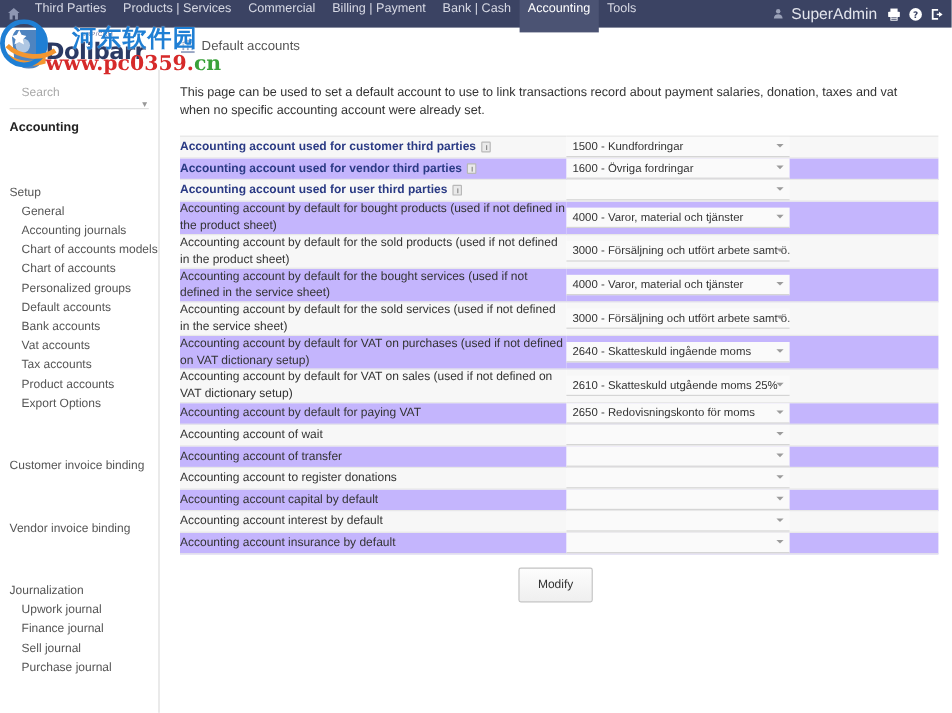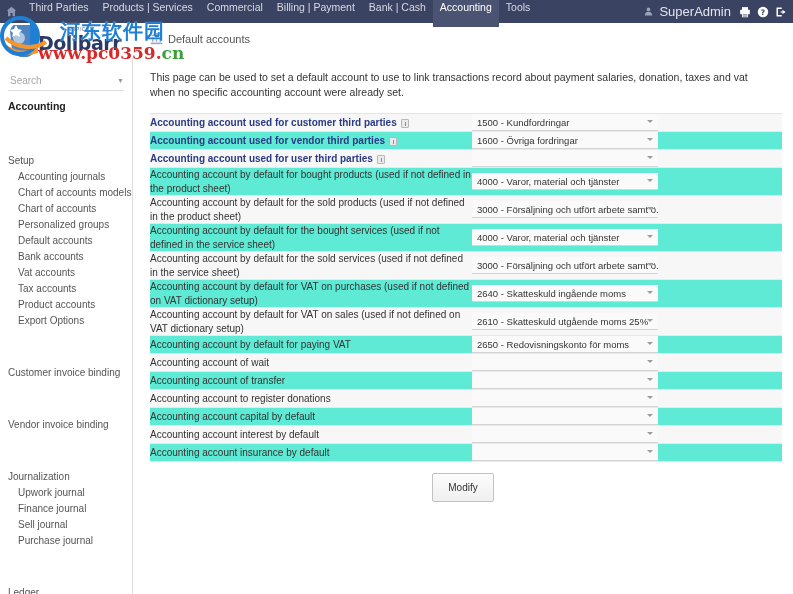--- a/index.html
+++ b/index.html
@@ -108,21 +108,21 @@
     width: 133px; height: 536px;
     background: #ffffff;
     border-right: 1px solid #dddddd;
     z-index: 15;
     overflow: hidden;
   }
   #search-row {
     margin: 13px 8px 0 8px;
     height: 20px;
     border-bottom: 1px solid #e0e0e0;
-    display: flex; align-items: center;
+    display: flex; align-items: center; flex-direction: column;
   }
   #search-input {
     border: none; outline: none;
     font-size: 10px;
     color: #777777;
     width: 100px;
     background: transparent;
     font-family: "Liberation Sans", sans-serif;
   }
   #search-input::placeholder { color: #a8a8a8; }
@@ -180,21 +180,21 @@
     max-width: 636px;
   }
   #settings-table {
     margin: 13px 14px 0 17px;
     width: 632px;
     border-collapse: collapse;
     border-top: 1px solid #e4e4e4;
   }
   #settings-table tr { }
   #settings-table tr.odd  { background: #f7f7f7; }
-  #settings-table tr.even { background: #5eead4; }
+  #settings-table tr.even { background: #c4b5fd; }
   #settings-table td {
     border-bottom: 1px solid #e8e8e8;
     vertical-align: middle;
     padding: 0;
   }
   td.label-cell {
     width: 322px;
     padding: 6px 8px 6px 5px;
     font-size: 10px;
     color: #333333;
@@ -379,20 +379,21 @@
 </div>
 
 <div id="sidebar">
   <div id="search-row">
     <input id="search-input" type="text" placeholder="Search" style="">
     <span id="search-caret">▼</span>
   </div>
   <div class="nav-group-title">Accounting</div>
   <div id="sidebar-items">
       <div class="nav-l1">Setup</div>
+      <div class="nav-l2">General</div>
       <div class="nav-l2">Accounting journals</div>
       <div class="nav-l2">Chart of accounts models</div>
       <div class="nav-l2">Chart of accounts</div>
       <div class="nav-l2">Personalized groups</div>
       <div class="nav-l2">Default accounts</div>
       <div class="nav-l2">Bank accounts</div>
       <div class="nav-l2">Vat accounts</div>
       <div class="nav-l2">Tax accounts</div>
       <div class="nav-l2">Product accounts</div>
       <div class="nav-l2">Export Options</div>

